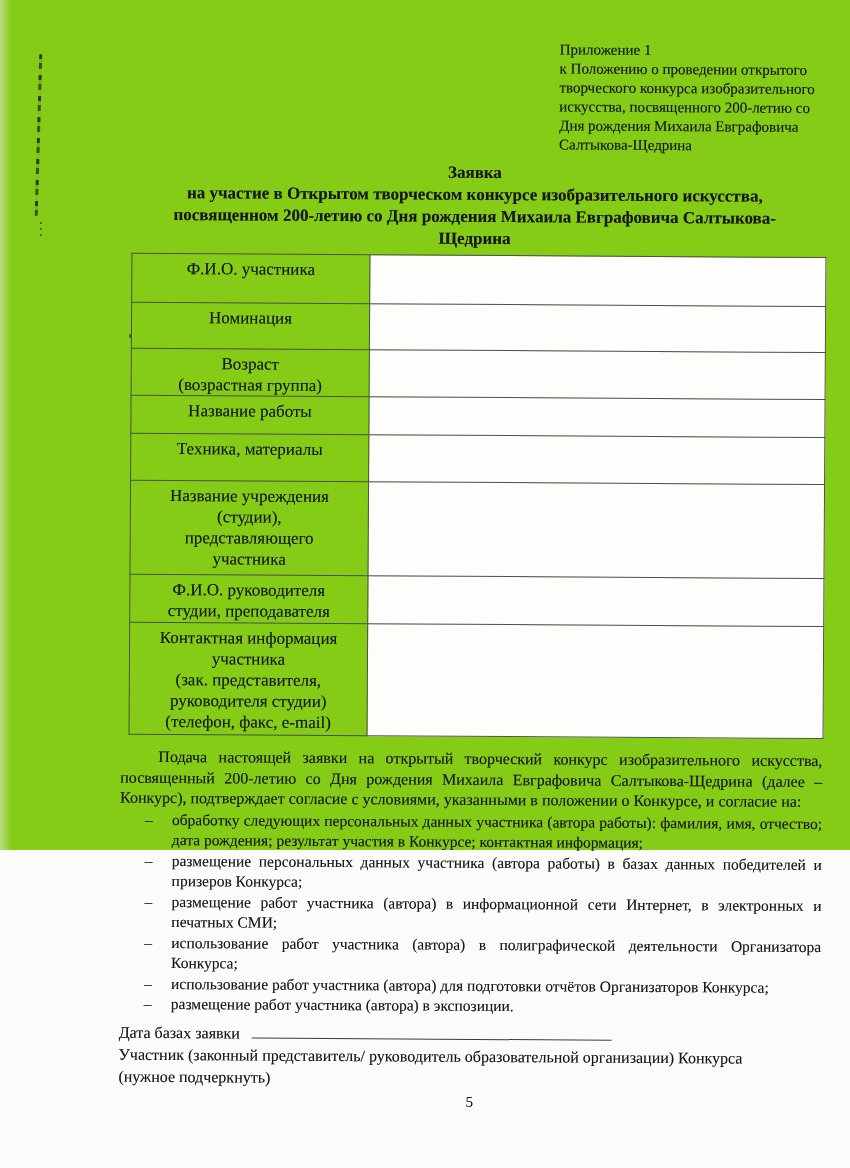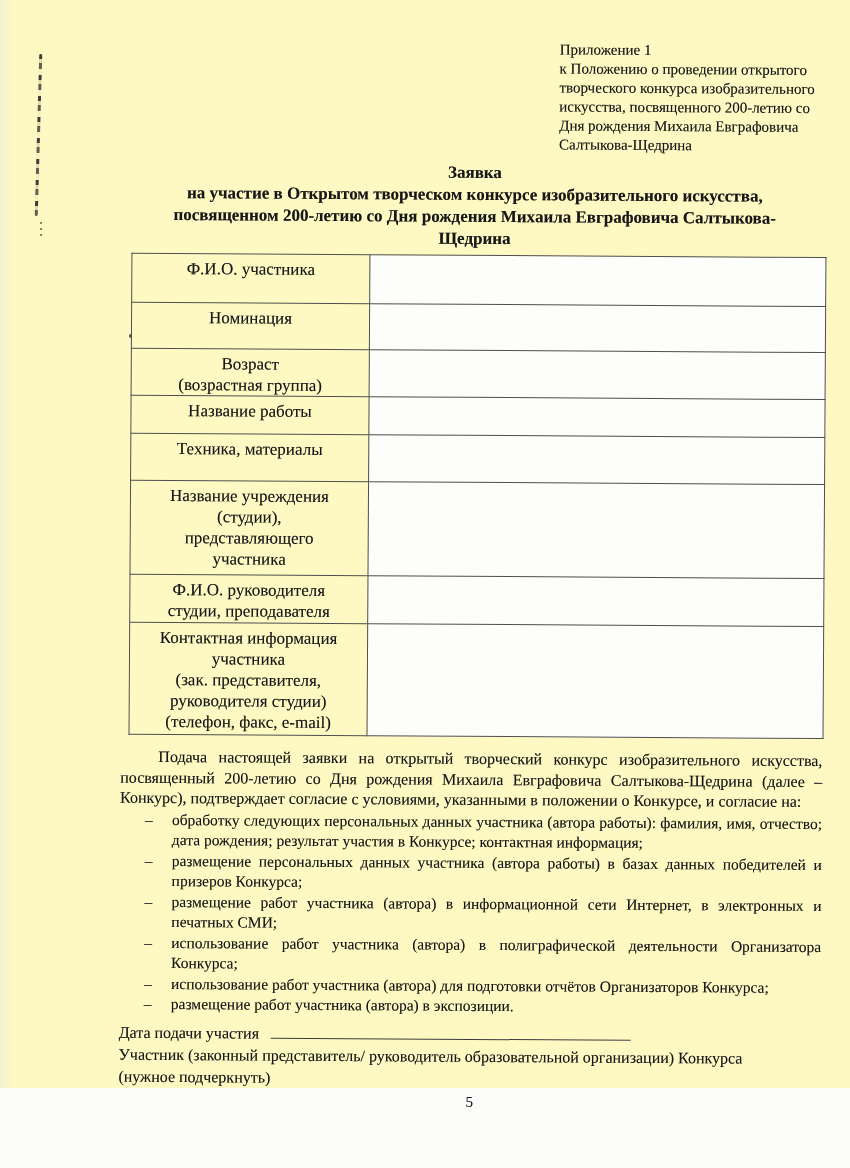--- a/index.html
+++ b/index.html
@@ -6,22 +6,22 @@
     margin: 0;
     padding: 0;
     width: 850px;
     height: 1168px;
     overflow: hidden;
     background: #fbfbfa;
   }
   .page {
     position: relative;
     width: 850px;
-    height: 1088px;
-    background: #fef9c3;
+    height: 850px;
+    background: #84cc16;
     font-family: "Liberation Serif", "DejaVu Serif", serif;
     color: #171717;
   }
   .page::before {
     content: "";
     position: absolute;
     left: 0; top: 0;
     width: 12px; height: 100%;
     background: linear-gradient(to right, #e7e7e5, rgba(255,255,255,0));
     opacity: .55;
@@ -259,21 +259,21 @@
         <span class="b-text">использование работ участника (автора) для подготовки отчётов Организаторов Конкурса;</span>
       </div>
       <div class="bullet">
         <span class="dash">–</span>
         <span class="b-text">размещение работ участника (автора) в экспозиции.</span>
       </div>
     </div>
 
     <div class="footer">
       <div class="date-row">
-        <span>Дата подачи участия</span><span class="blank-line"></span>
+        <span>Дата базах заявки</span><span class="blank-line"></span>
       </div>
       <div>Участник (законный представитель/ руководитель образовательной организации) Конкурса</div>
       <div>(нужное подчеркнуть)</div>
     </div>
 
     <div class="page-number">5</div>
 
   </div>
 </div>
 

